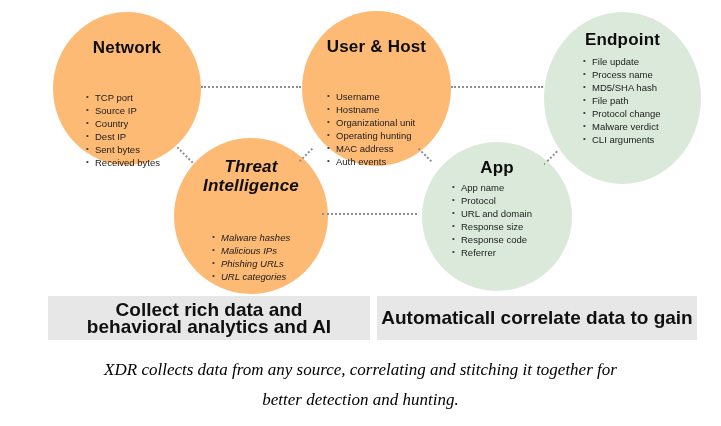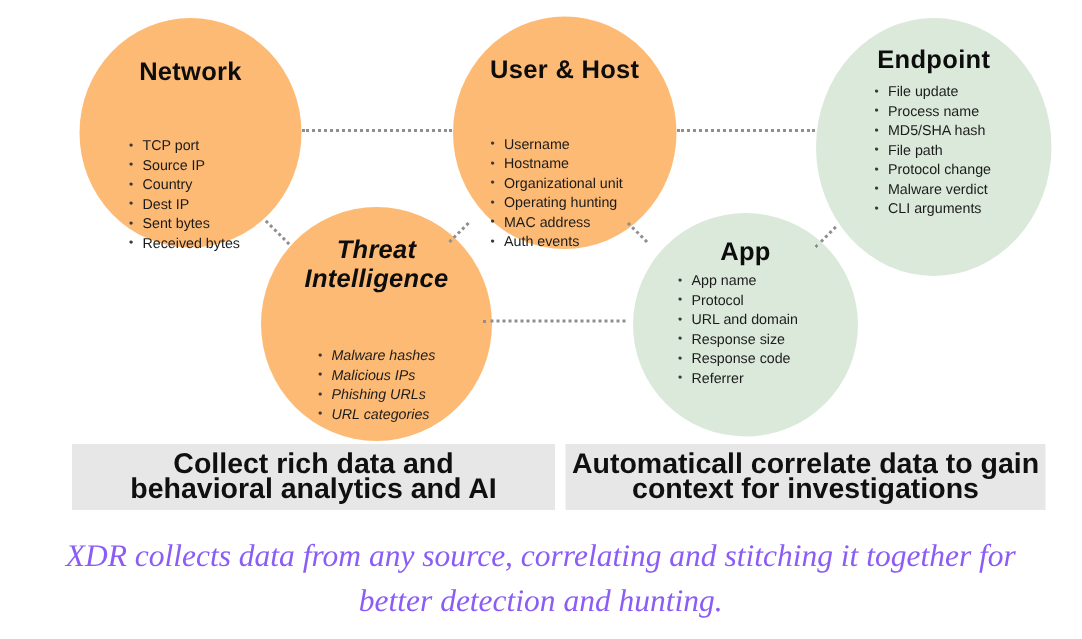--- a/index.html
+++ b/index.html
@@ -36,21 +36,21 @@
   .rot-45 { transform:rotate(-45deg); }
   .graybox {
     position:absolute; top:296px; height:44px; background:#e7e7e7;
     display:flex; flex-direction:column; justify-content:center;
     text-align:center; font-weight:bold; font-size:19px;
     line-height:17.5px; color:#101010; box-sizing:border-box;
   }
   .caption {
     position:absolute; left:0; right:0; top:355px; text-align:center;
     font-family:"Liberation Serif", serif; font-style:italic;
-    font-size:21px; line-height:30px; color:#8b5cf6;
+    font-size:17px; line-height:30px; color:#000000;
   }
 </style>
 </head>
 <body>
 
 <div class="canvas">
 
   <div class="circle bright" style="left:53px; top:12px; width:148px; height:153px; padding-top:26px;">
     <div class="c-title">Network</div>
     <ul class="c-list" style="margin-left:33px;">
@@ -117,21 +117,20 @@
   <div class="dots diag rot-45" style="left:297px; top:154px; width:18px;"></div>
   <div class="dots diag rot45" style="left:416px; top:154px; width:18px;"></div>
   <div class="dots diag rot-45" style="left:541px; top:157px; width:19px;"></div>
 
   <div class="graybox" style="left:48px; width:322px;">
     <div>Collect rich data and</div>
     <div>behavioral analytics and AI</div>
   </div>
   <div class="graybox" style="left:377px; width:320px;">
     <div>Automaticall correlate data to gain</div>
-    <div>context for investigations</div>
   </div>
 
   <div class="caption">
     <div>XDR collects data from any source, correlating and stitching it together for</div>
     <div>better detection and hunting.</div>
   </div>
 
 </div>
 
 </body></html>

